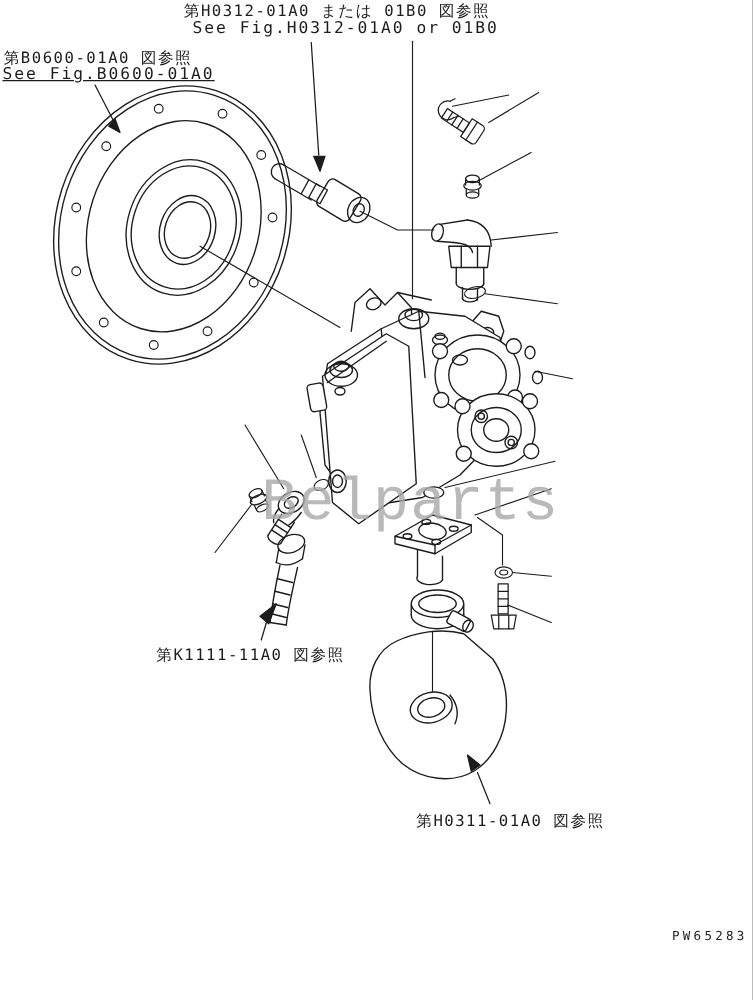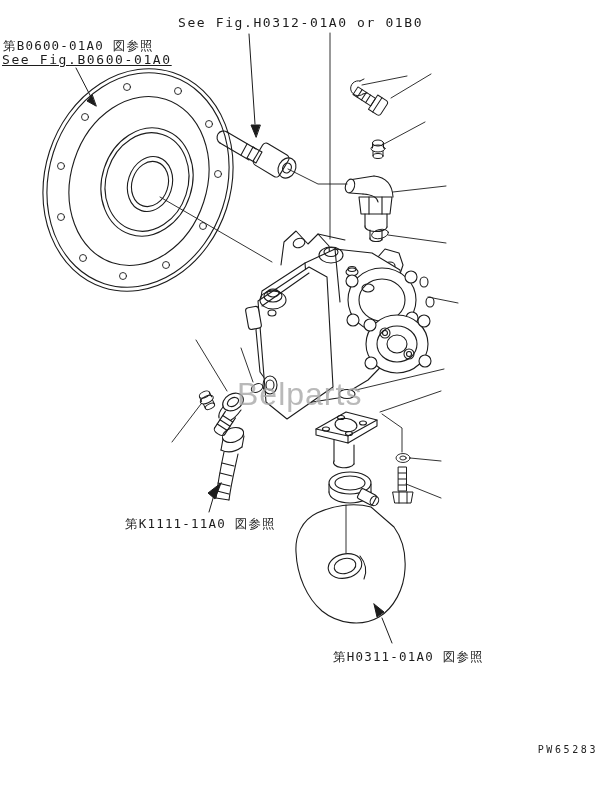--- a/index.html
+++ b/index.html
@@ -3,22 +3,22 @@
 <meta charset="utf-8">
 <style>
   html,body{margin:0;padding:0;background:#888;}
   #page{position:relative;width:602px;height:800px;background:#ffffff;overflow:hidden;
         font-family:"DejaVu Sans Mono","Liberation Mono",monospace;}
   #art{position:absolute;left:0;top:0;z-index:1;}
   .lbl{position:absolute;z-index:3;color:#1c1c1c;white-space:nowrap;}
   .jp{font-size:12.5px;letter-spacing:1.2px;}
   .en{font-size:13px;letter-spacing:1.6px;}
   #watermark{position:absolute;z-index:2;left:209px;top:376px;
-             font-family:Liberation Sans, sans-serif;font-size:32px;font-weight:400;
-             color:rgba(168,168,168,0.8);letter-spacing:1px;margin-left:28px;}
+             font-family:Liberation Mono, monospace;font-size:48px;font-weight:400;
+             color:rgba(168,168,168,0.8);letter-spacing:1px;}
   #doccode{position:absolute;z-index:3;right:4px;top:744px;font-size:10px;
            letter-spacing:2.6px;color:#222;}
 </style>
 </head>
 <body>
 
 <div id="page">
 
   <svg id="art" width="602" height="800" viewBox="0 0 602 800">
     <g stroke="#1c1c1c" fill="none" stroke-width="1.1" stroke-linecap="round" stroke-linejoin="round">
@@ -248,21 +248,22 @@
         <line x1="209" y1="512" x2="214" y2="495"></line>
         <polygon points="221,483 208,493 215,499 221,483" fill="#1c1c1c"></polygon>
         <line x1="392" y1="643" x2="382" y2="618"></line>
         <polygon points="374,604 384,612 377,617 374,604" fill="#1c1c1c"></polygon>
       </g>
     </g>
   </svg>
 
   <div id="watermark">Belparts</div>
 
-  <div class="lbl en" style="left:154px;top:15px;margin-left:24px;">See Fig.H0312-01A0 or 01B0</div>
+  <div class="lbl jp" style="left:147px;top:1px;">第H0312-01A0 または 01B0 図参照</div>
+  <div class="lbl en" style="left:154px;top:15px;">See Fig.H0312-01A0 or 01B0</div>
 
   <div class="lbl jp" style="left:3px;top:38px;">第B0600-01A0 図参照</div>
   <div class="lbl en" style="left:2px;top:52px;text-decoration:underline;">See Fig.B0600-01A0</div>
 
   <div class="lbl jp" style="left:125px;top:516px;">第K1111-11A0 図参照</div>
 
   <div class="lbl jp" style="left:333px;top:649px;text-align:right;">第H0311-01A0 図参照</div>
 
   <div id="doccode">PW65283</div>
 

